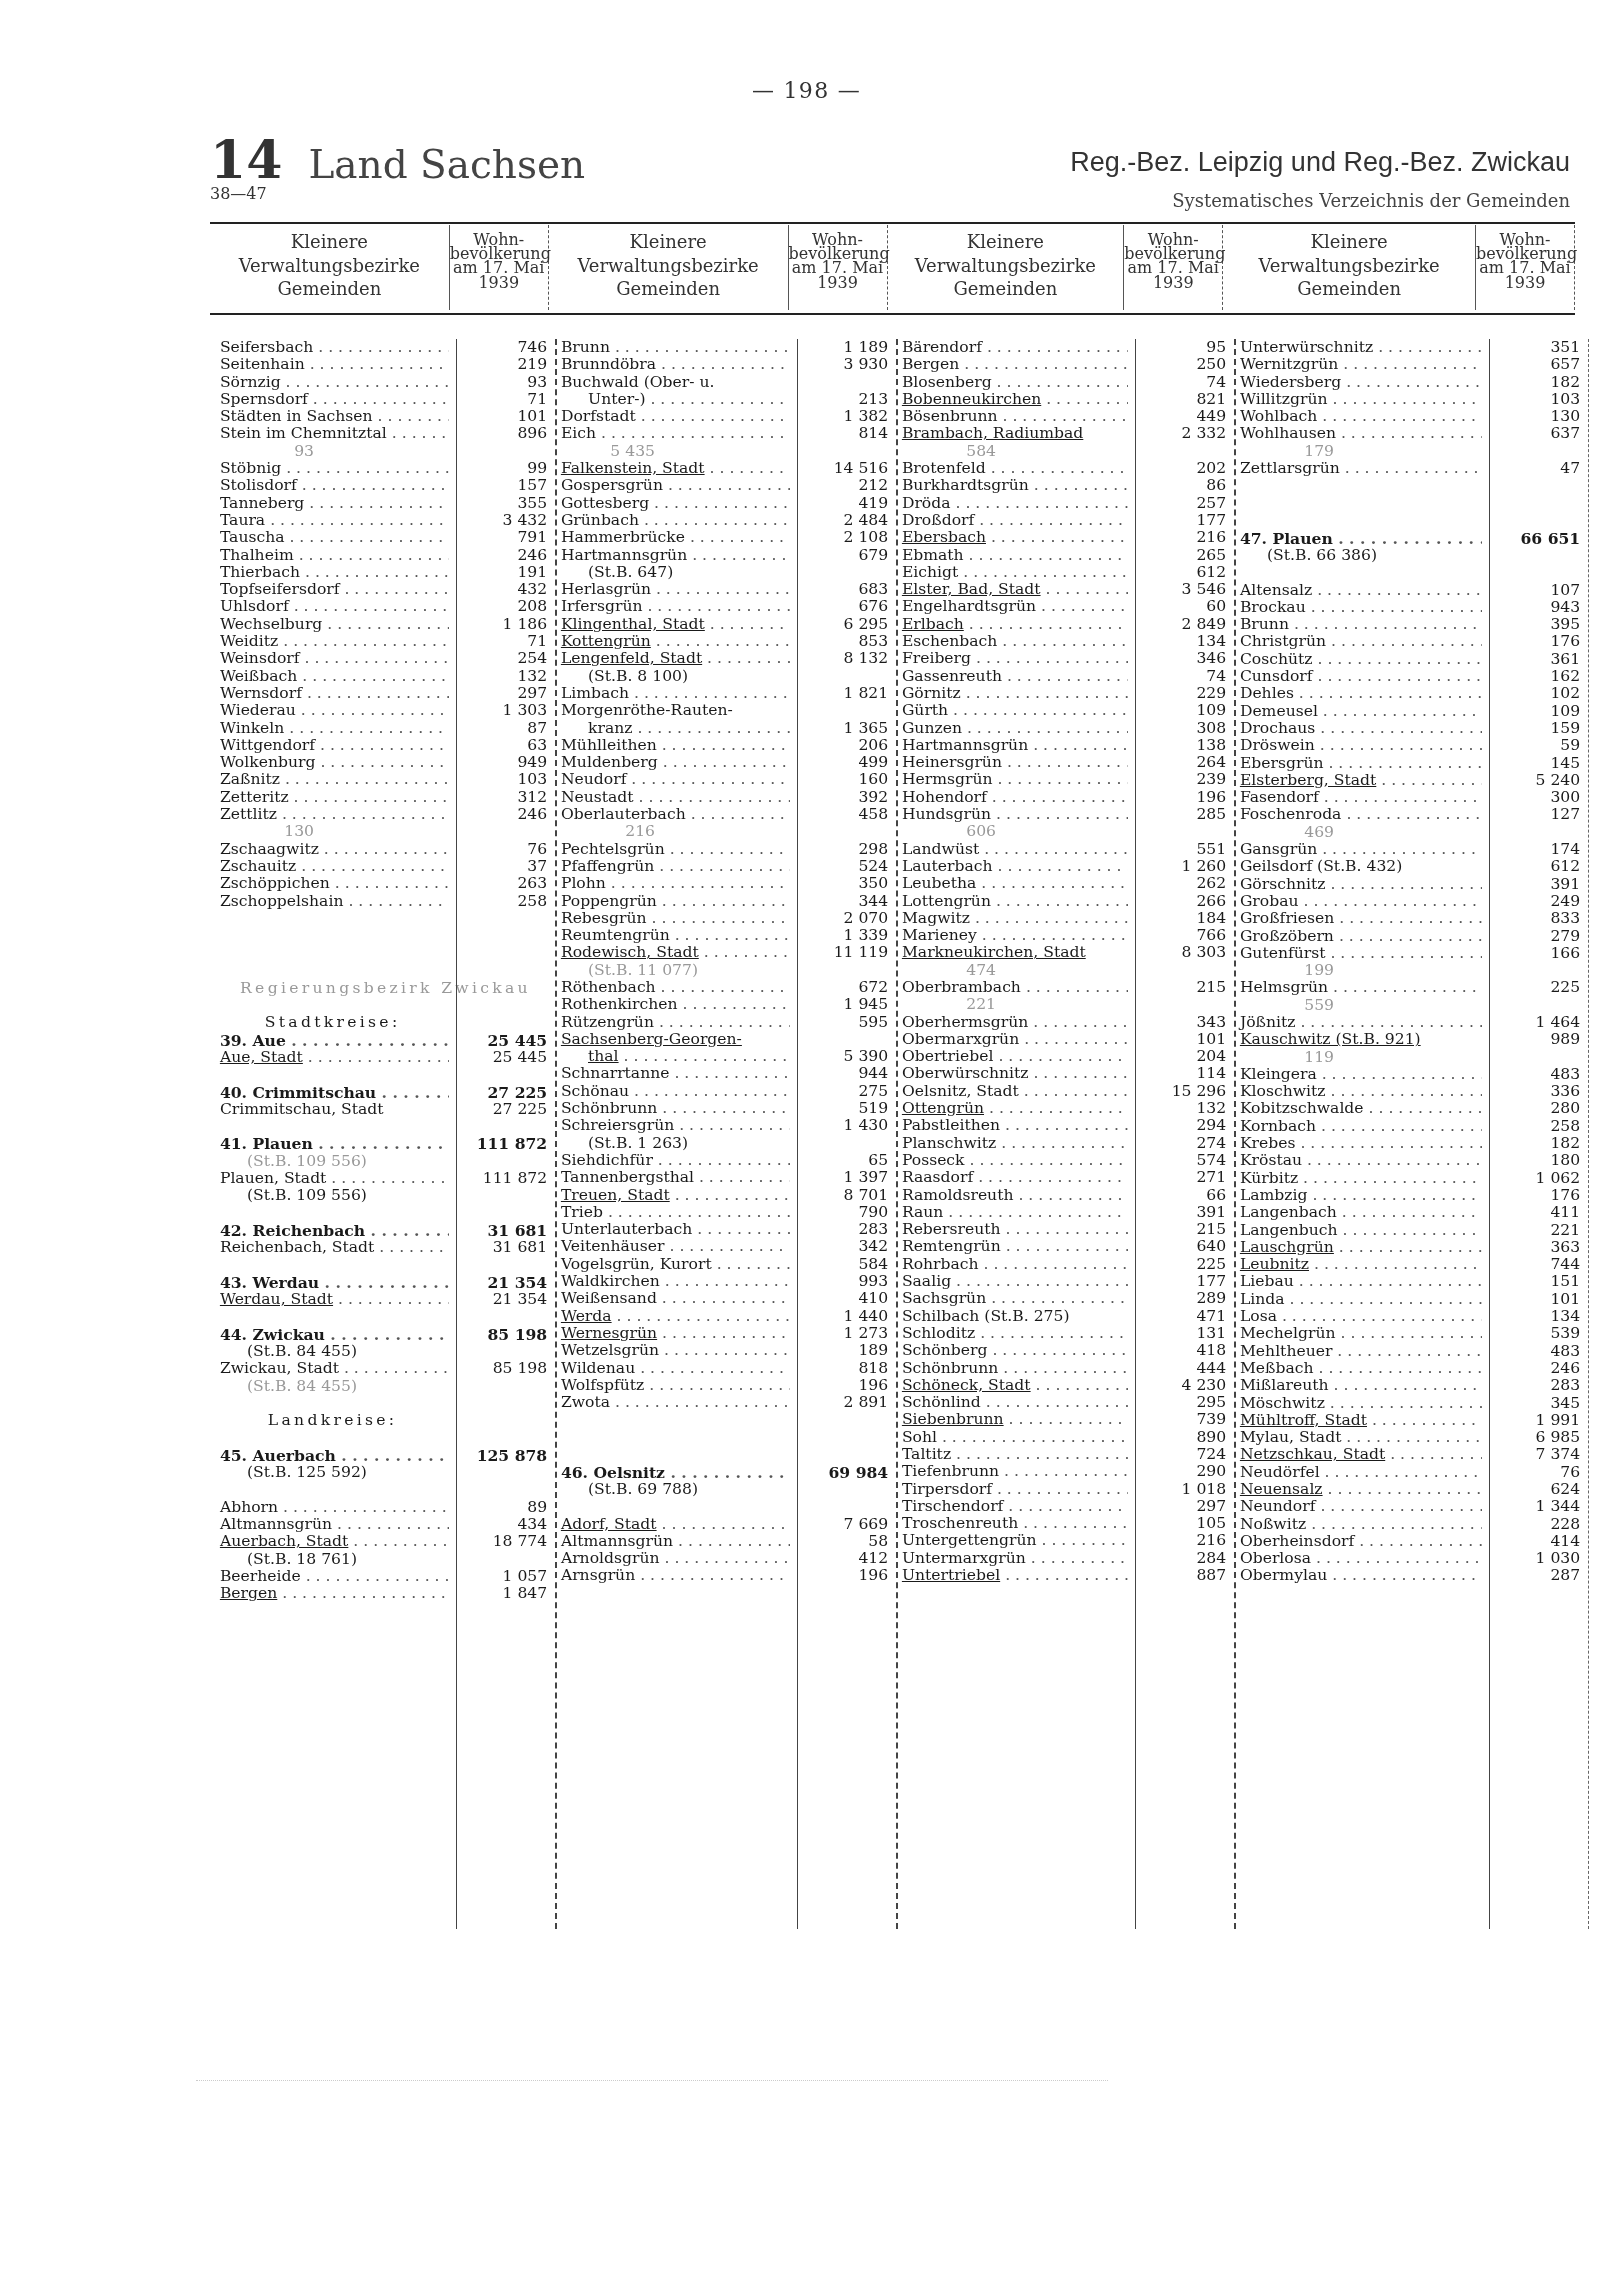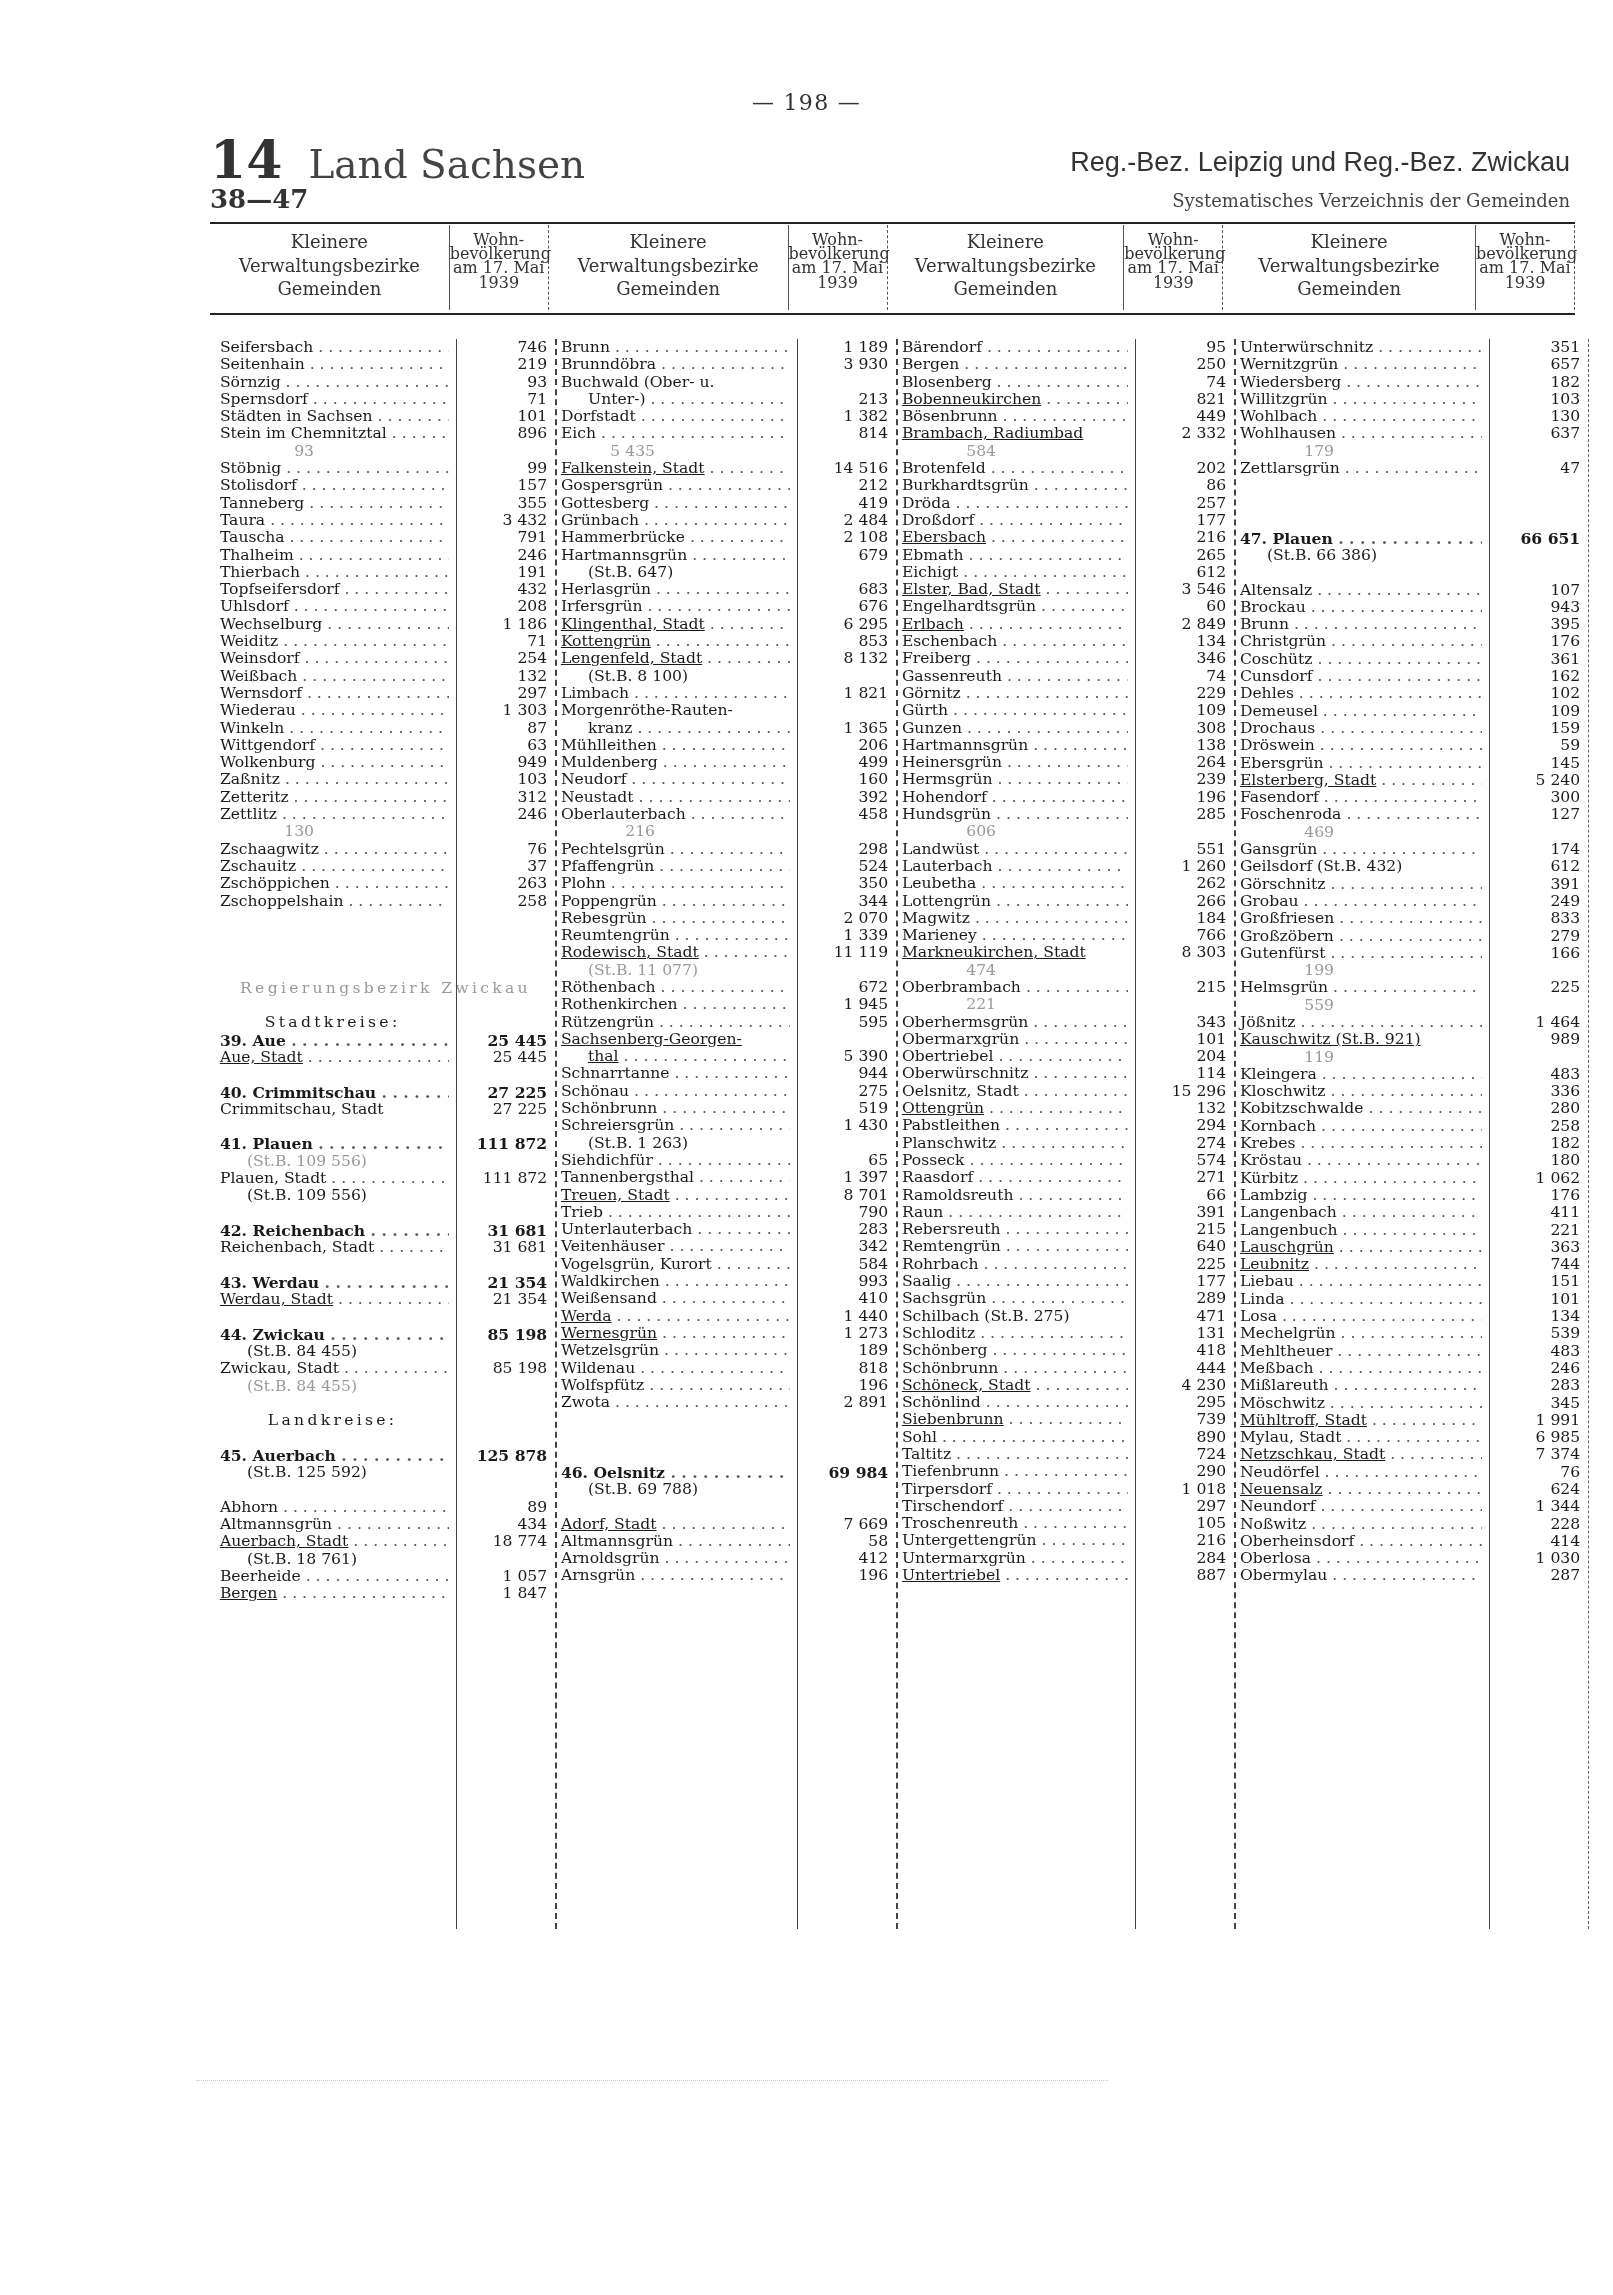--- a/index.html
+++ b/index.html
@@ -1,22 +1,22 @@
 <!DOCTYPE html>
 <html style="font-size:10.4px"><head>
 <meta charset="utf-8">
 <style>
   html, body { margin:0; padding:0; background:#fff; }
   body { width:1613px; height:2295px; position:relative; overflow:hidden;
          font-family:"DejaVu Serif","Liberation Serif",serif; color:#1a1a1a; }
-  .page-no { position:absolute; top:90px; left:0; width:1613px; text-align:center;
+  .page-no { position:absolute; top:78px; left:0; width:1613px; text-align:center;
              font-size:22px; color:#333; letter-spacing:1.3px; }
   .title-left { position:absolute; top:129px; left:210px; font-size:39px; color:#444; }
   .title-left .num { font-size:52px; font-weight:bold; color:#333; margin-right:26px; }
-  .range { position:absolute; top:184px; left:210px; font-size:26px; color:#333;font-weight:bold; }
+  .range { position:absolute; top:184px; left:210px; font-size:16px; color:#333; }
   .title-right { position:absolute; top:147px; right:43px; font-size:27px; color:#333;
                  font-family:"Liberation Sans","DejaVu Sans",sans-serif; }
   .subtitle-right { position:absolute; top:190px; right:43px; font-size:18px; color:#444; }
   .rule { position:absolute; left:210px; width:1365px; height:2px; background:#222; }
   .header { position:absolute; top:225px; left:210px; width:1365px; height:85px; display:flex; }
   .hcol { display:flex; }
   .hname { flex:1; text-align:center; font-size:18px; line-height:23.5px; color:#333; padding-top:5.2px; }
   .hval { width:98px; text-align:center; font-size:16px; line-height:14.3px; color:#333;
           border-left:1.3px solid #555; border-right:1.3px dashed #555; padding-top:7.8px; }
   .columns { position:absolute; top:339px; left:216px; width:1365px; height:1590px; display:flex; }

